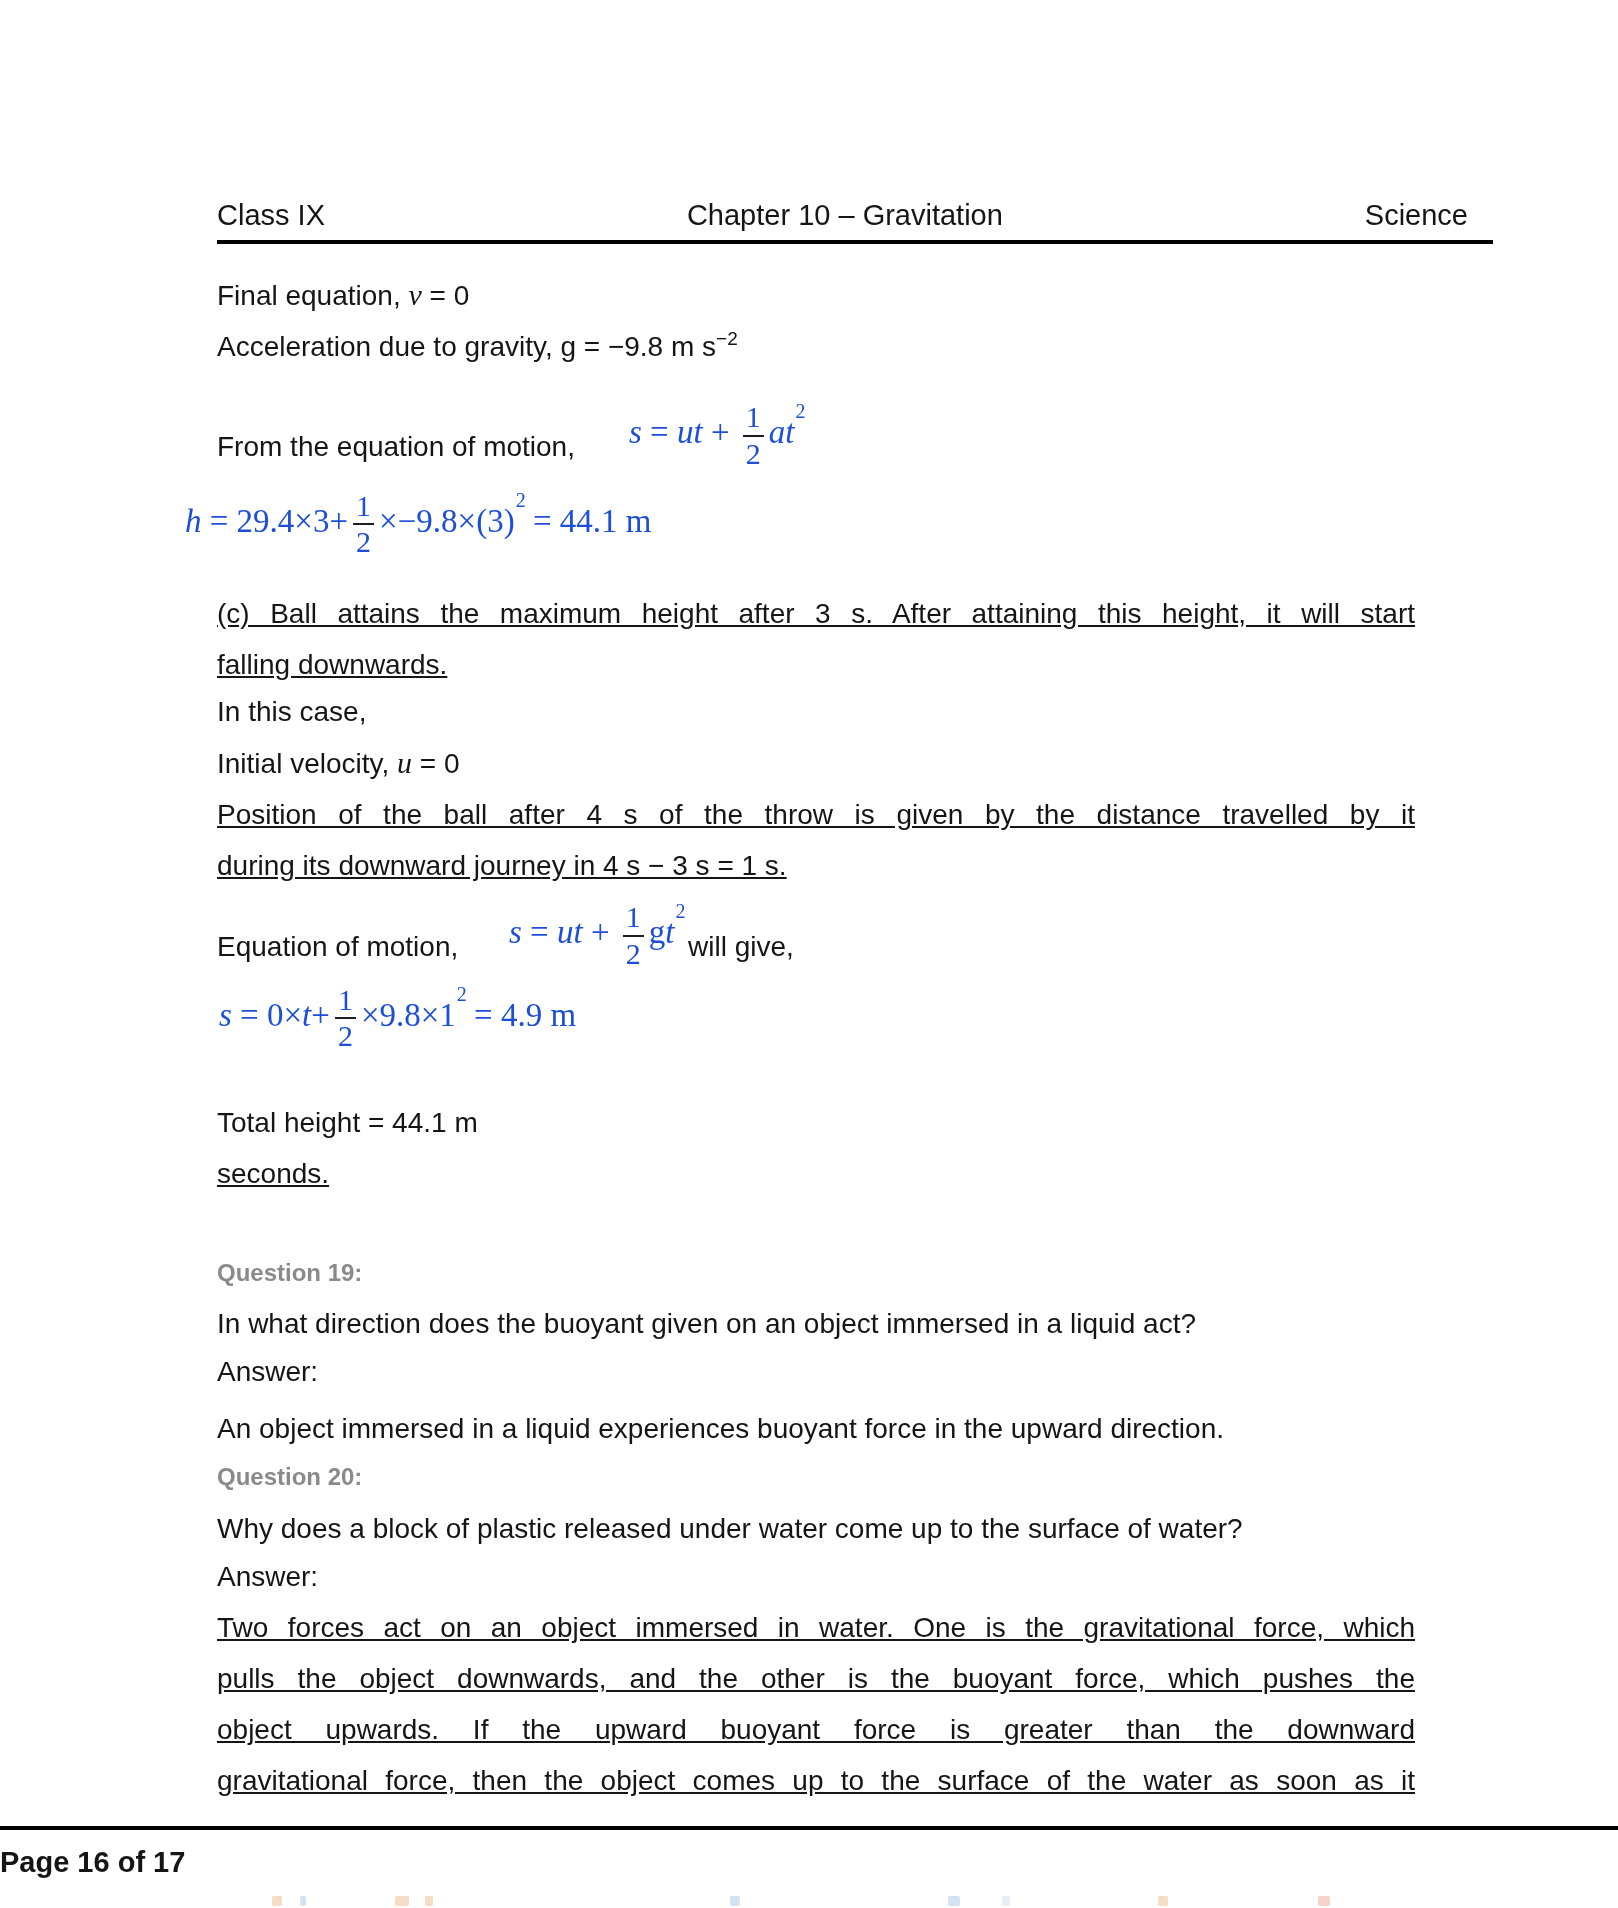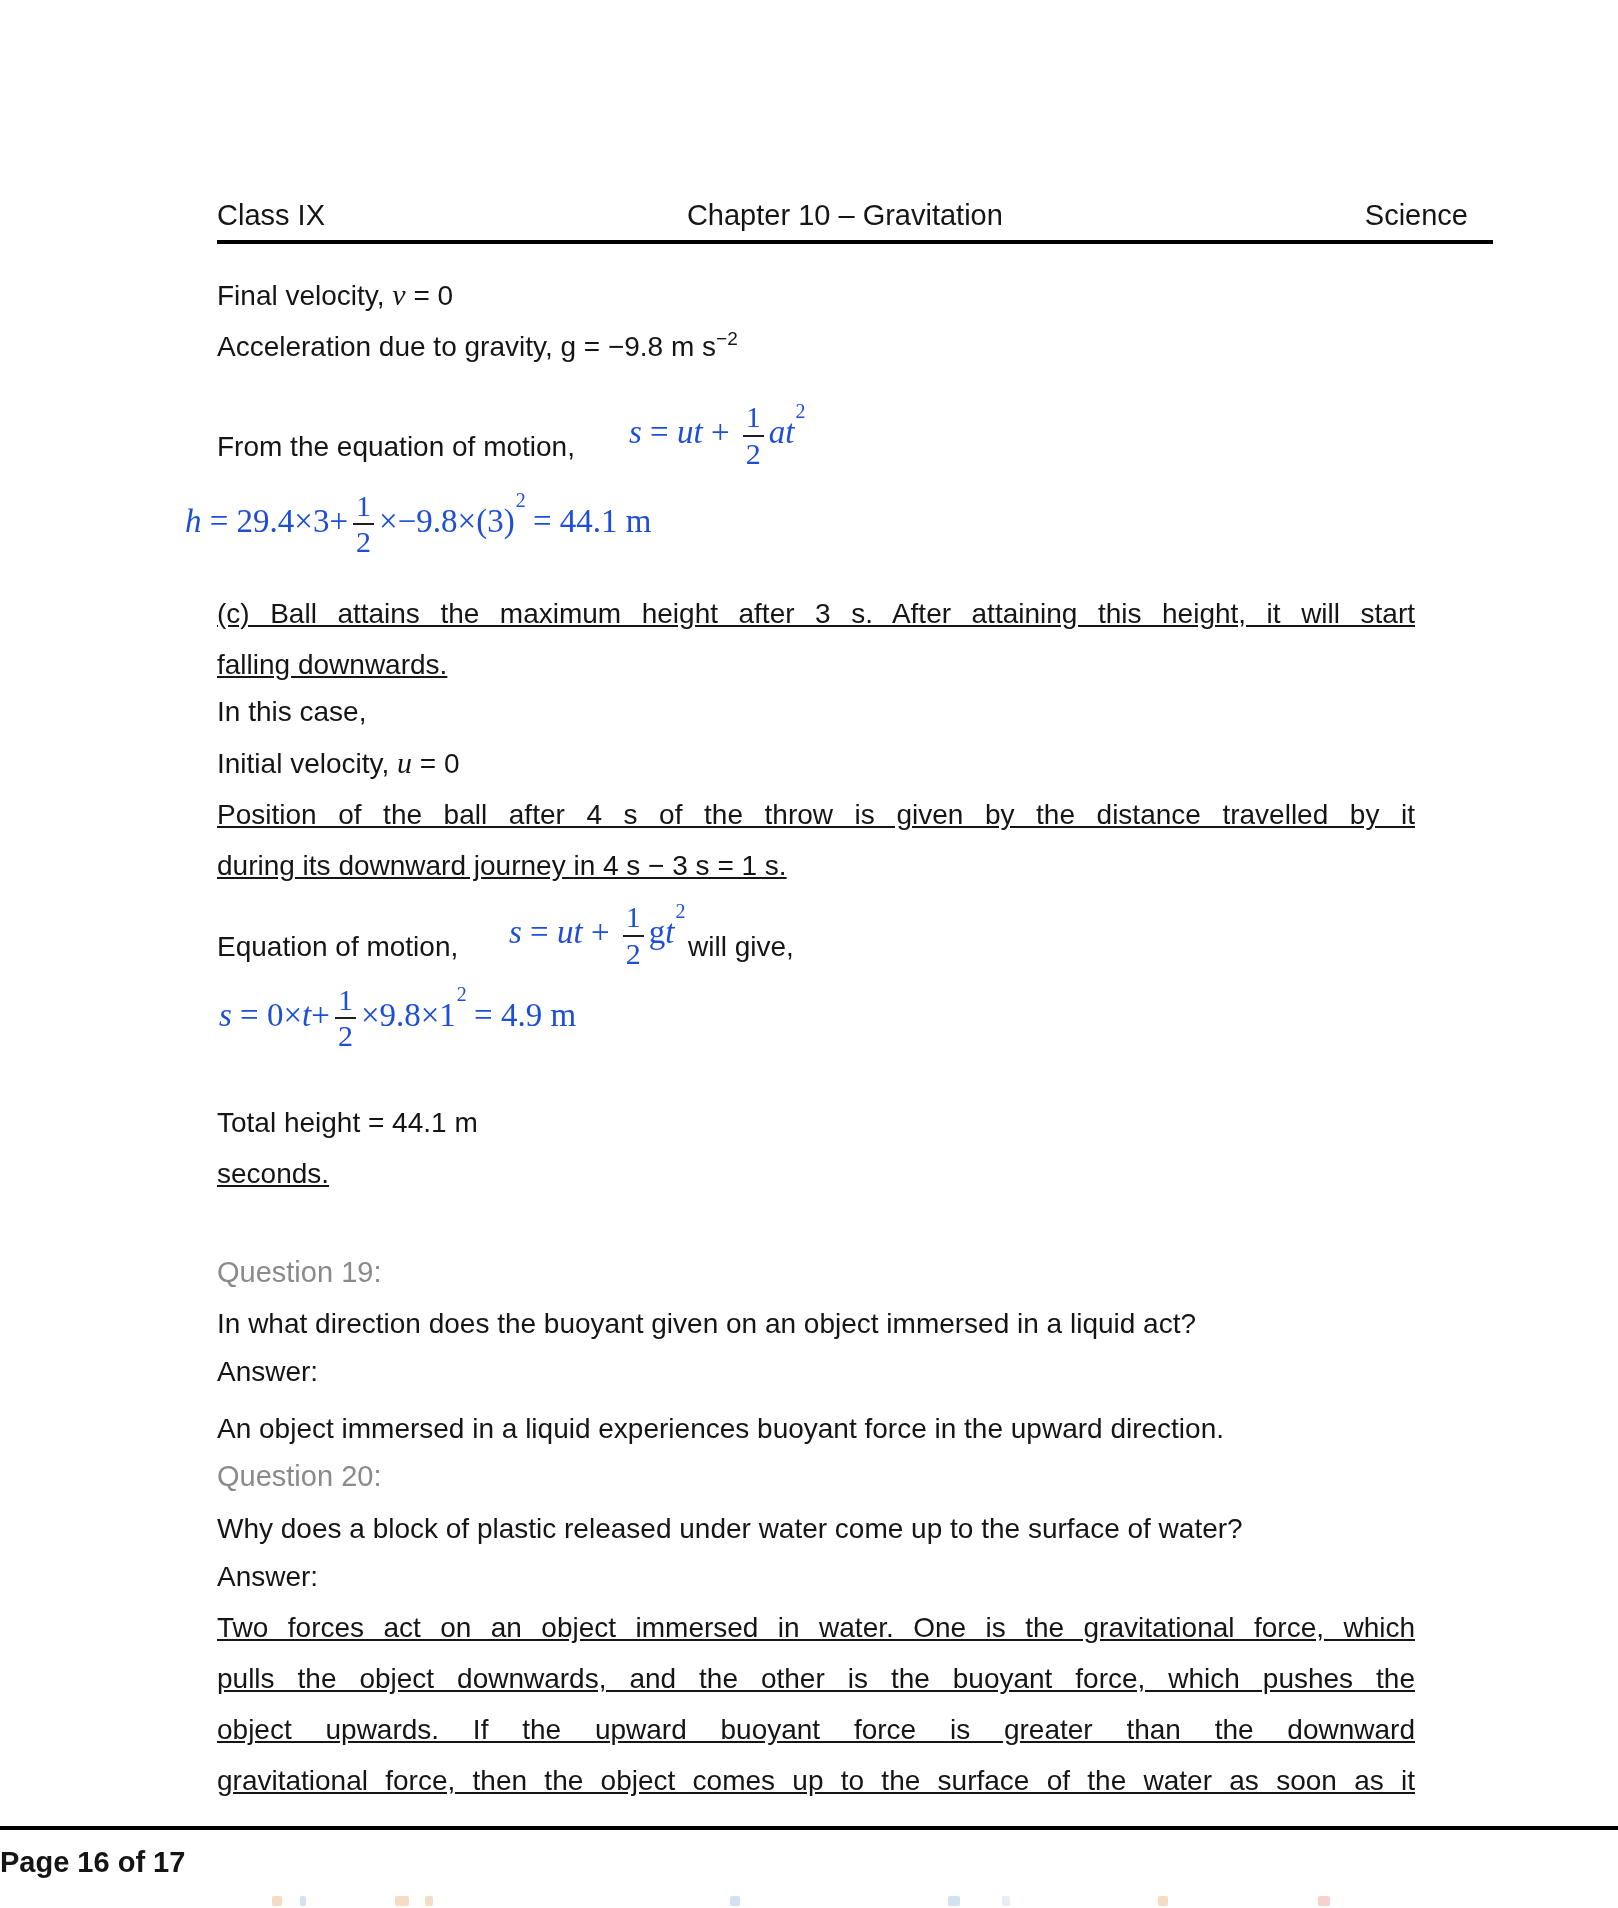--- a/index.html
+++ b/index.html
@@ -18,21 +18,21 @@
   .hcenter{flex:1;text-align:center;}
   .hleft{white-space:nowrap;}
   .hright{white-space:nowrap;padding-right:25px;}
   
   .bodyblock{left:217px;width:1198px;}
   .line{font-size:28px;line-height:51px;}
   .pline{font-size:28px;line-height:51px;text-decoration:underline;}
   .just{text-align:justify;text-align-last:justify;}
   .var{font-family:"Liberation Serif",serif;font-style:italic;font-size:30px;}
   .tsup{font-size:19px;position:relative;top:-11px;}
-  .qhead{font-weight:normal;color:#8a8a8a;font-size:29px;line-height:51px;}
+  .qhead{font-weight:bold;color:#8a8a8a;font-size:24px;line-height:51px;}
   
   .eq{font-family:"Liberation Serif",serif;font-size:33px;color:#1d4ed8;white-space:nowrap;}
   .eq .mi{font-style:italic;}
   .eq .frac{display:inline-block;vertical-align:middle;text-align:center;
             font-size:30px;line-height:1.08;margin:0 5px;}
   .eq .frac .num{display:block;border-bottom:2px solid #1d1d1d;padding:0 3px 1px;}
   .eq .frac .den{display:block;padding-top:1px;}
   .eq sup{font-size:20px;position:relative;top:-13px;left:1px;}
   .eqrow{height:86px;}
   .eqrow .rowlabel{position:absolute;left:0;bottom:2px;}
@@ -51,21 +51,21 @@
 
 <div class="page">
 
   <div class="header abs">
     <span class="hleft">Class IX</span>
     <span class="hcenter">Chapter 10 – Gravitation</span>
     <span class="hright">Science</span>
   </div>
 
   <div class="abs bodyblock line" style="top:269px;">
-    <span>Final velocity, </span><span class="var">v</span><span> = 0</span>
+    <span>Final equation, </span><span class="var">v</span><span> = 0</span>
   </div>
 
   <div class="abs bodyblock line" style="top:321px;">
     <span>Acceleration due to gravity, g = −9.8 m s</span><span class="tsup">−2</span>
   </div>
 
   <div class="abs bodyblock eqrow" style="top:388px;">
     <span class="rowlabel line">From the equation of motion,</span>
     <span class="roweq eq" style="left:412px;">
       <span class="mi">s</span><span> = </span><span class="mi">ut</span><span> + </span><span class="frac"><span class="num">1</span><span class="den">2</span></span><span class="mi">at</span><sup>2</sup>

